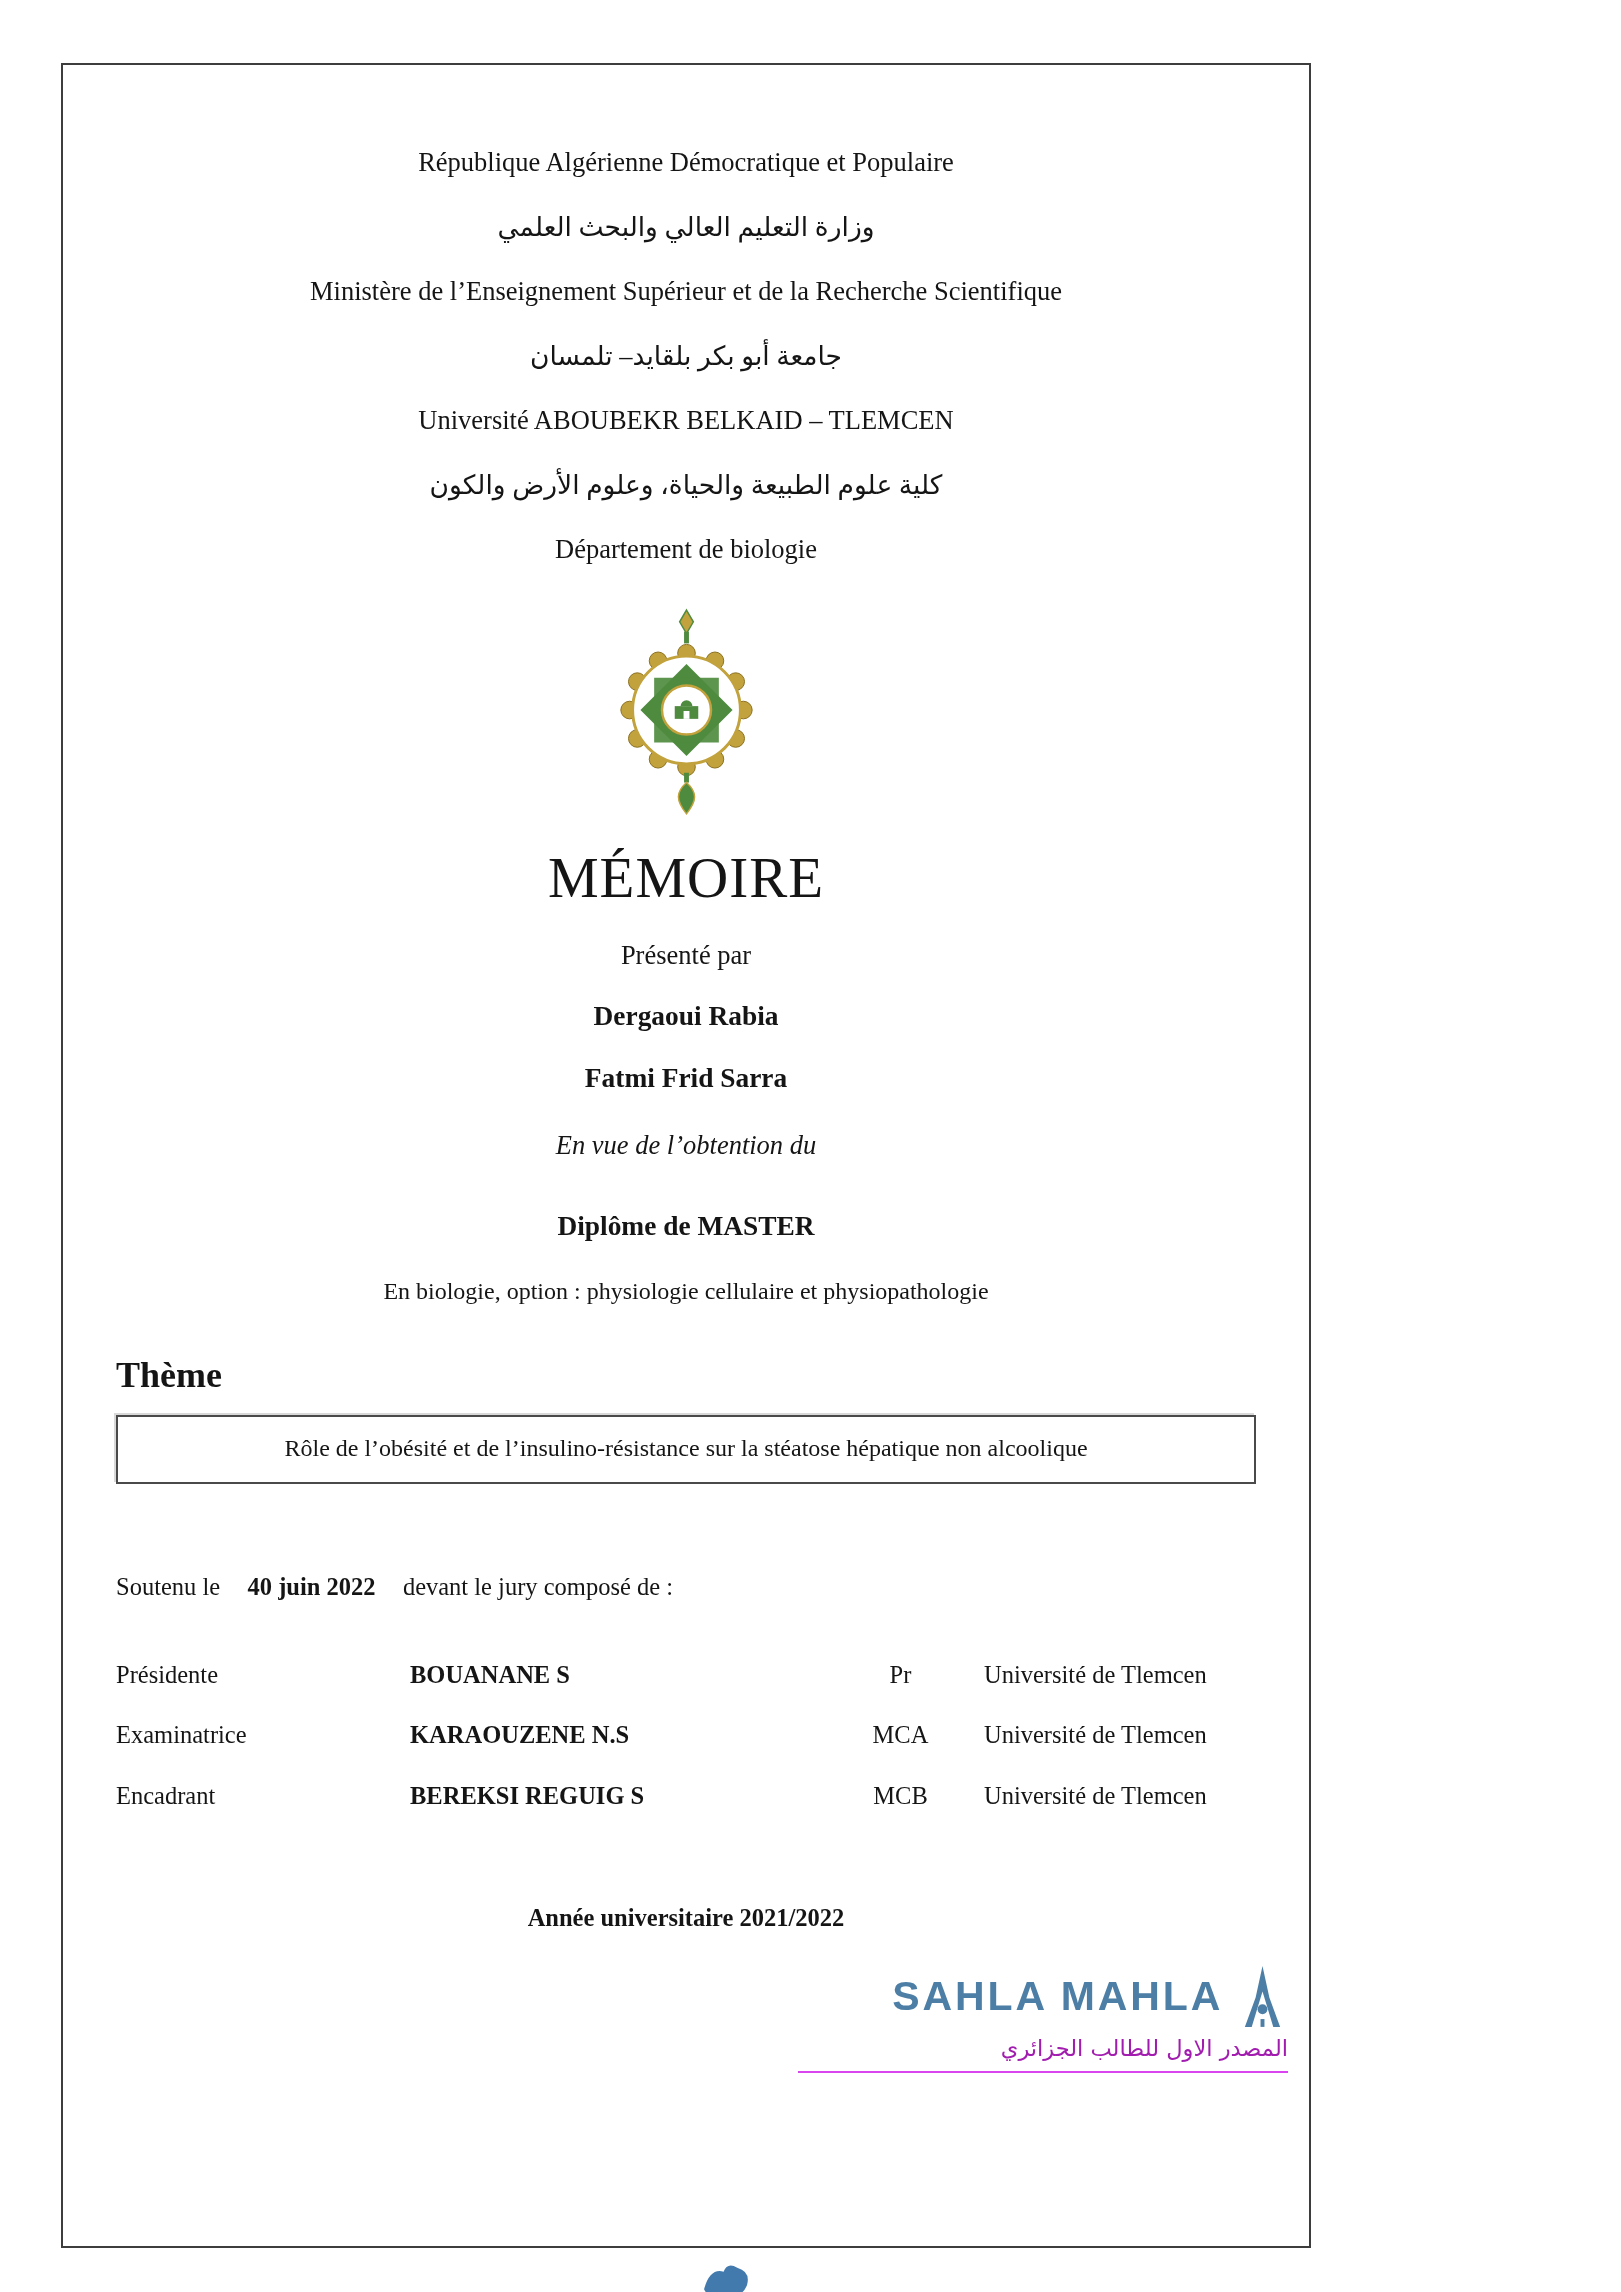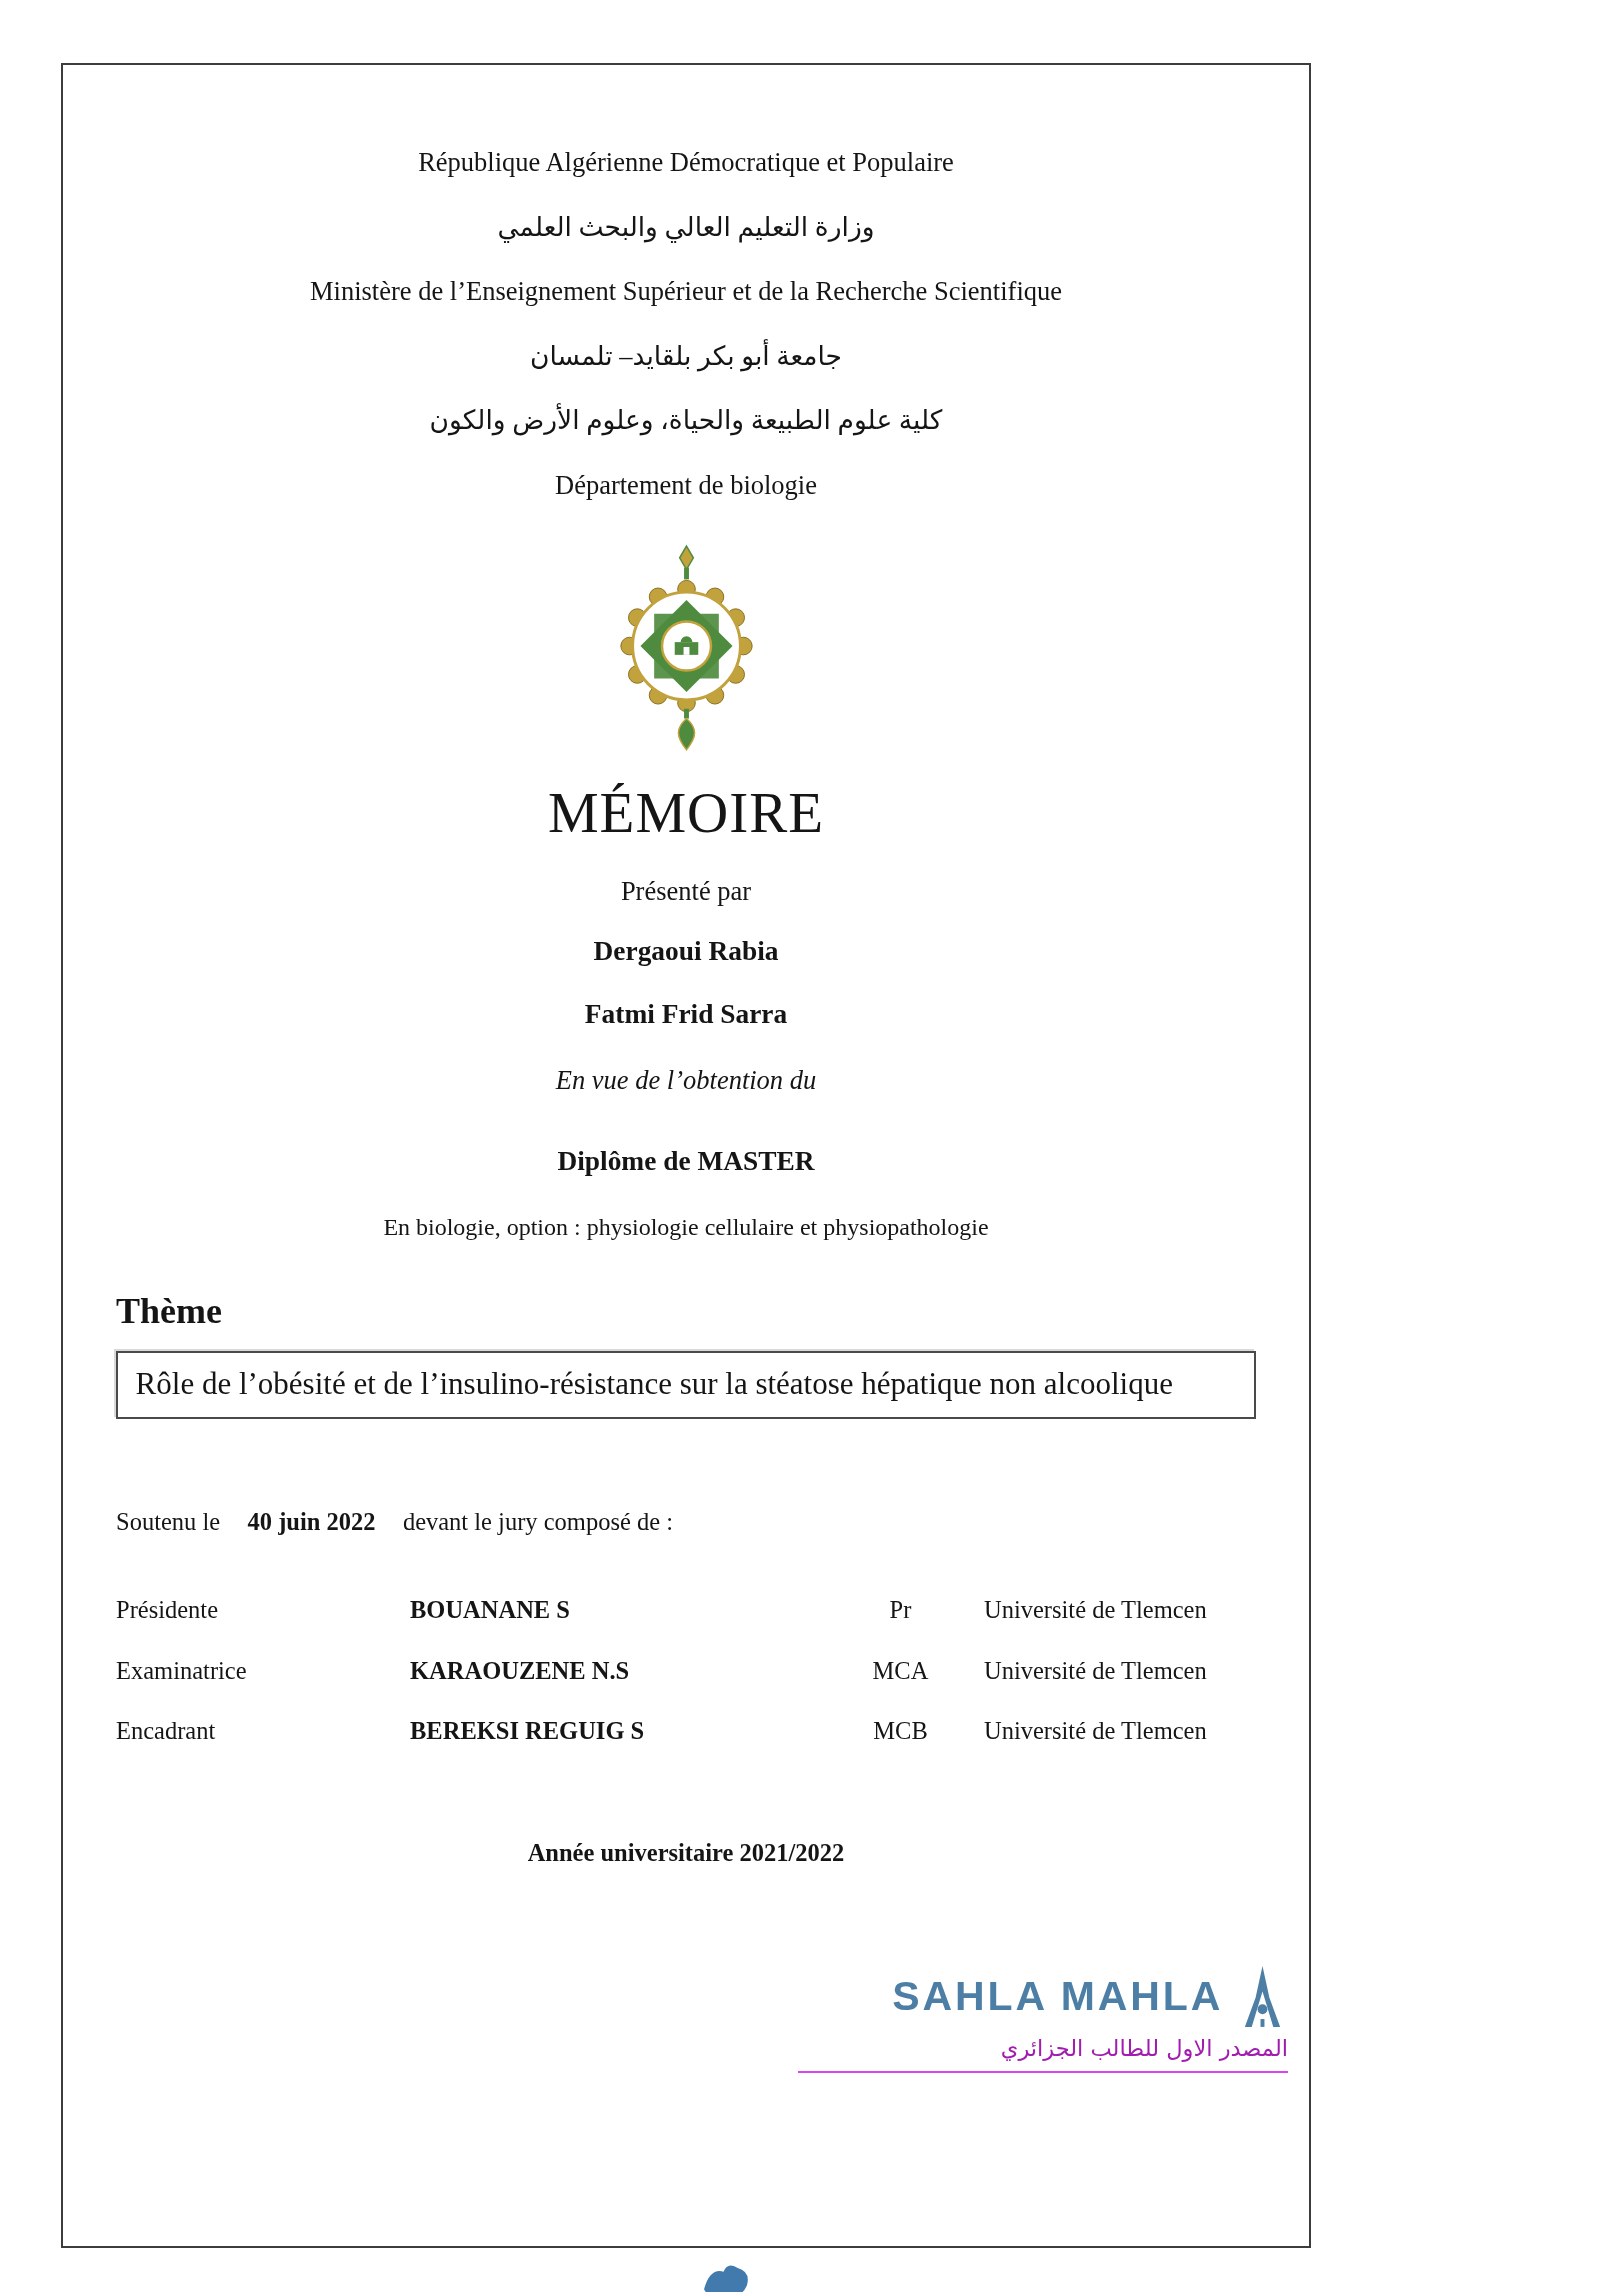--- a/index.html
+++ b/index.html
@@ -36,23 +36,23 @@
   .author { margin-top: 19.6px; font-size: 27.4px; line-height: 43px; font-weight: bold; }
   .purpose { margin-top: 25.5px; font-size: 26.5px; line-height: 39px; font-style: italic; }
   .diploma { margin-top: 41px; font-size: 27.4px; line-height: 41px; font-weight: bold; }
   .option { margin-top: 25.5px; font-size: 24px; line-height: 39px; }
   .theme-heading { align-self: flex-start; margin-top: 41px; font-size: 36px; line-height: 47px; font-weight: bold; }
   .theme-box {
     margin-top: 15.7px;
     align-self: stretch;
     border: 2px solid #4a4a4a;
     padding: 10.8px 17.6px 12.7px 17.6px;
-    font-size: 31px;
+    font-size: 24px;
     line-height: 41px;
-    text-align: left;
+    text-align: center;
     box-shadow: -2px -2px 0 rgba(0,0,0,0.15);
   }
   .defense { align-self: flex-start; margin-top: 84px; font-size: 24.5px; line-height: 37px; text-align: left; }
   .defense .date { font-weight: bold; margin: 0 27.4px; }
   .jury {
     align-self: stretch;
     margin-top: 52px;
     display: grid;
     grid-template-columns: 294px 407px 167px 1fr;
     row-gap: 25.5px;
@@ -102,20 +102,21 @@
 <body>
 
 <div class="page">
   <div class="frame"></div>
 
   <div class="content">
     <div class="hline">République Algérienne Démocratique et Populaire</div>
     <div class="hline ar" dir="rtl">وزارة التعليم العالي والبحث العلمي</div>
     <div class="hline">Ministère de l’Enseignement Supérieur et de la Recherche Scientifique</div>
     <div class="hline ar" dir="rtl">جامعة أبو بكر بلقايد– تلمسان</div>
+    <div class="hline">Université ABOUBEKR BELKAID – TLEMCEN</div>
     <div class="hline ar" dir="rtl">كلية علوم الطبيعة والحياة، وعلوم الأرض والكون</div>
     <div class="hline">Département de biologie</div>
 
     <div class="logo-wrap">
       <svg width="147" height="208" viewBox="0 0 150 212">
 
         <path d="M75 2 l7 12 -7 12 -7 -12 Z" fill="#c2a23c" stroke="#4f8b3f" stroke-width="1.5"></path>
         <rect x="72.5" y="24" width="5" height="12" fill="#4f8b3f"></rect>
 
         <g fill="#c2a23c" stroke="#8a6f1f" stroke-width="1">

